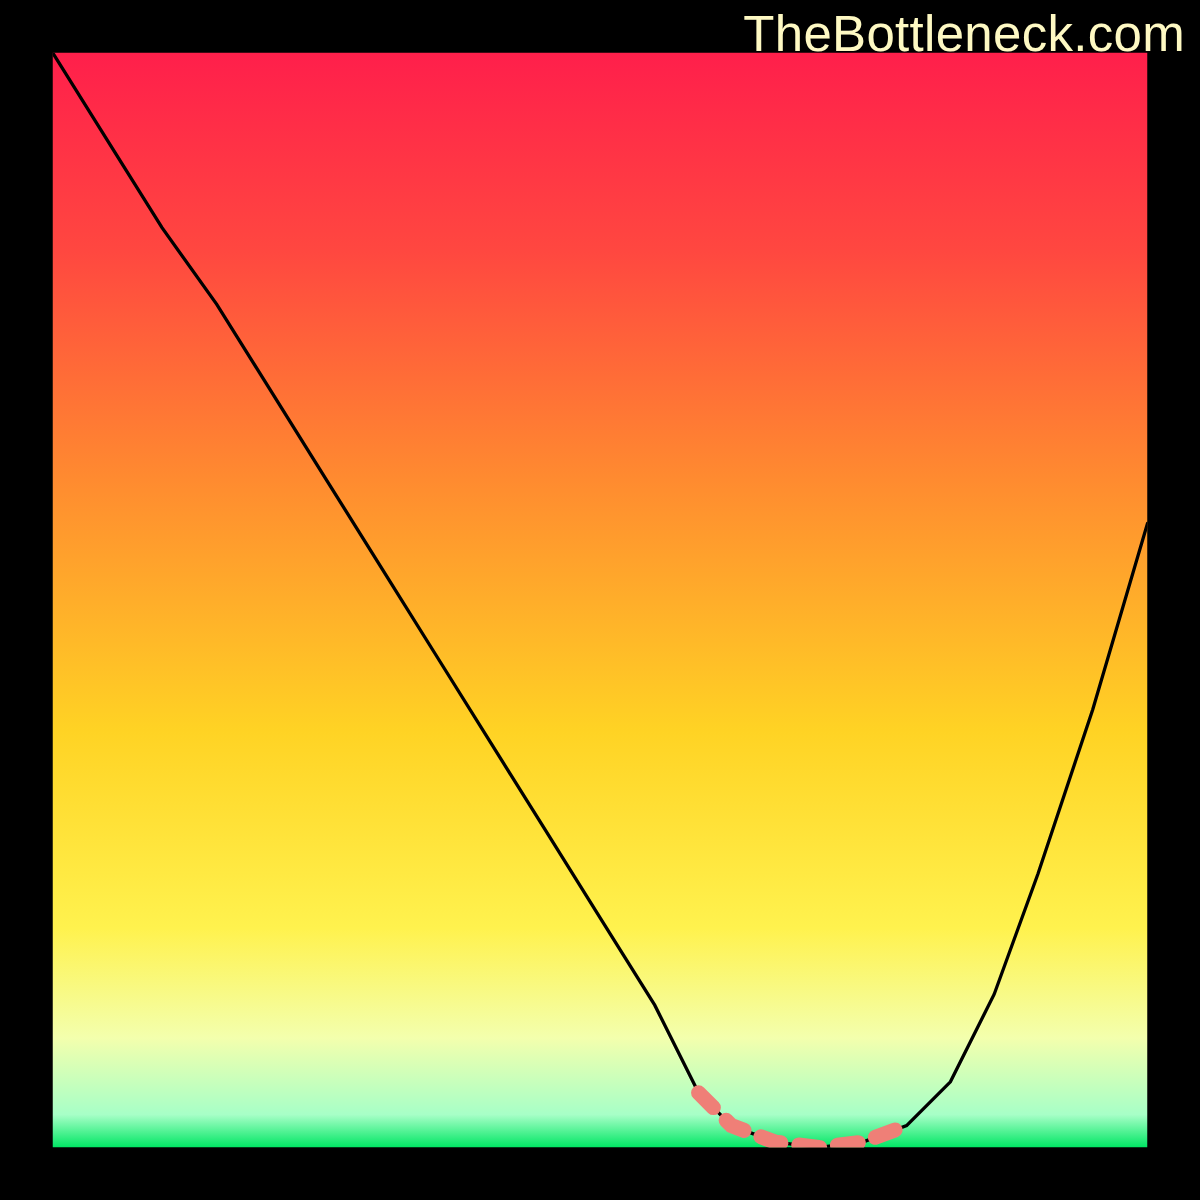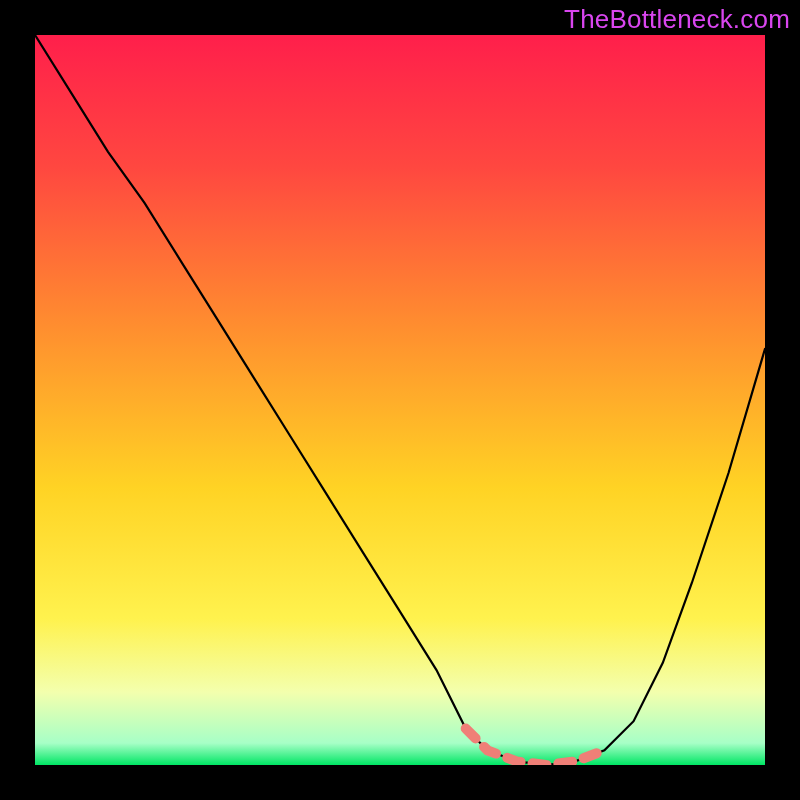--- a/index.html
+++ b/index.html
@@ -7,23 +7,23 @@
   .frame {
     position: absolute;
     top: 0; left: 0;
     width: 800px; height: 800px;
     background: #000;
   }
   .watermark {
     position: absolute;
     top: 4px;
     right: 10px;
-    color: #d946ef;
+    color: #fef9c3;
     font-family: Arial, sans-serif;
-    font-size: 26px;
+    font-size: 34px;
     font-weight: 500;
     letter-spacing: 0.2px;
   }
   .plot {
     position: absolute;
     left: 35px;
     top: 35px;
     width: 730px;
     height: 730px;
   }

